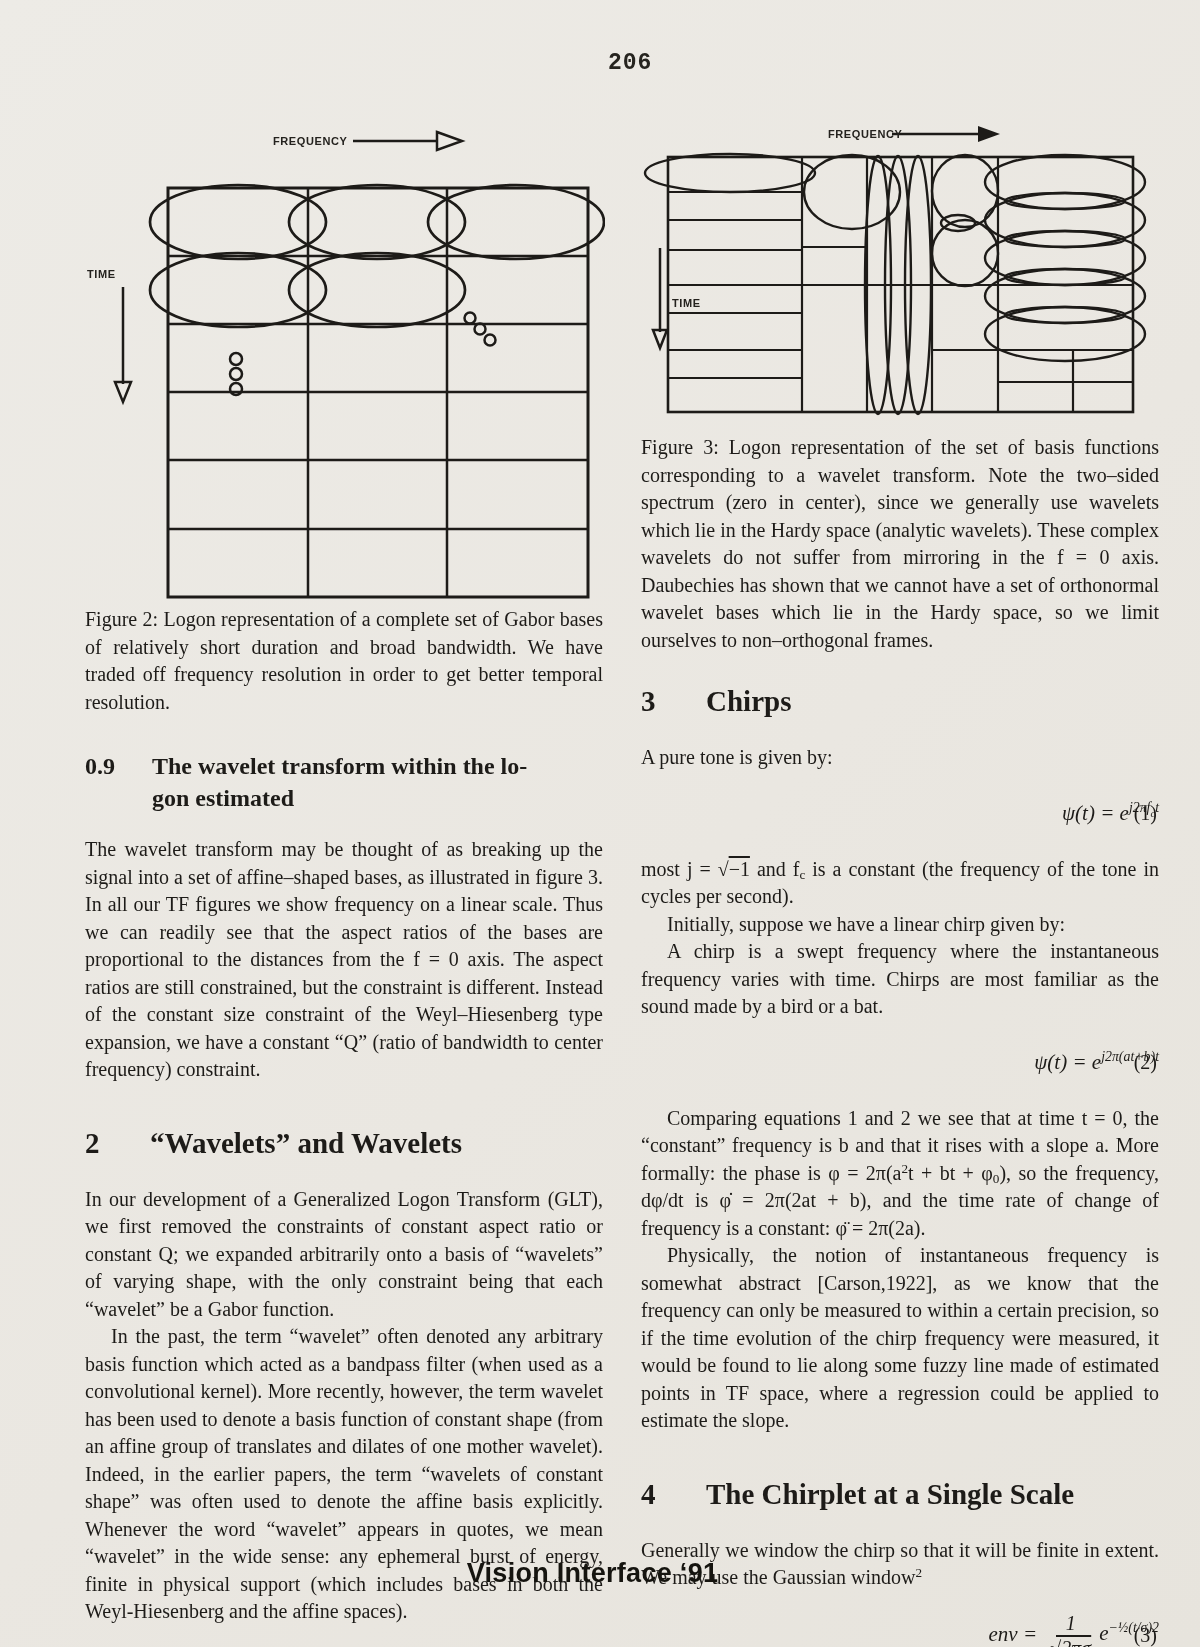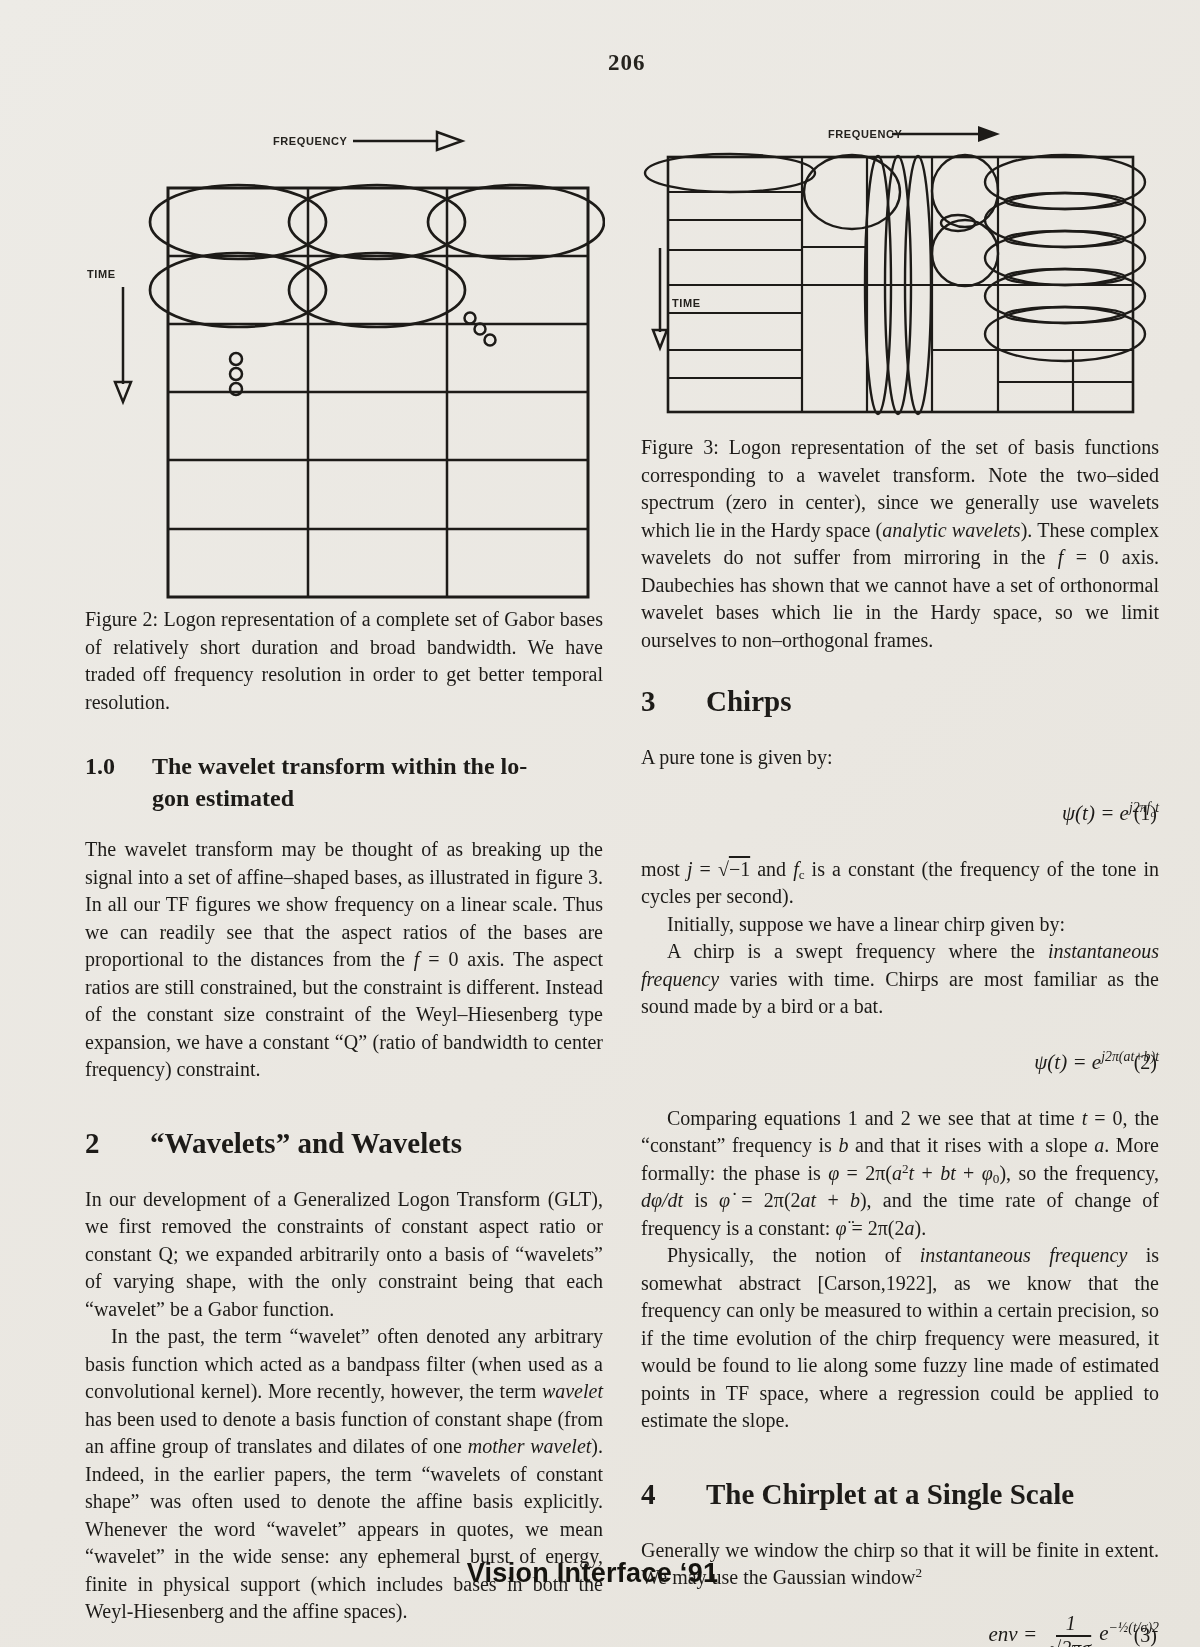--- a/index.html
+++ b/index.html
@@ -7,21 +7,21 @@
     position:relative;
     width:1200px;height:1647px;
     margin:0 auto;
     background:linear-gradient(135deg,#edebe6 0%,#eae7e1 55%,#e7e4dd 100%);
     font-family:"Liberation Serif","DejaVu Serif",serif;
     color:#1d1b18;
     overflow:hidden;
   }
   .pageno{
     position:absolute;left:608px;top:50px;
-    font-family:Liberation Serif, serif;
+    font-family:Liberation Mono, monospace;
     font-weight:600;font-size:23px;letter-spacing:1px;color:#26241f;
   }
   .figsvg{position:absolute;}
   .fig2{left:85px;top:112px;}
   .fig3{left:640px;top:100px;}
   .fig-label{
     font-family:"Liberation Sans","DejaVu Sans",sans-serif;
     font-weight:bold;font-size:11px;letter-spacing:0.6px;fill:#24221e;
   }
   .col{position:absolute;width:518px;font-size:20px;line-height:27.5px;}
@@ -42,21 +42,21 @@
     margin:20px 0;min-height:44px;font-size:21px;
   }
   .eq-num{position:absolute;right:2px;top:50%;transform:translateY(-50%);font-size:20px;}
   .eq-body{font-style:italic;}
   .frac{
     display:inline-flex;flex-direction:column;align-items:center;
     vertical-align:middle;margin:0 6px;font-size:20px;line-height:1.15;
   }
   .fnum{padding:0 10px;border-bottom:2px solid #1d1b18;}
   .fden{padding:0 2px;}
-  .rt-i{font-style:italic;}
+  .rt-i{}
   .rt-u{}
   .rt-ov{text-decoration:overline;}
   .rt-sup{font-size:66%;vertical-align:0.55em;line-height:0;}
   .rt-sub{font-size:66%;vertical-align:-0.25em;line-height:0;}
   .rt-ssub{font-size:50%;vertical-align:0.3em;line-height:0;}
   .footer{
     position:absolute;left:0;right:15px;top:1558px;text-align:center;
     font-family:"Liberation Sans","DejaVu Sans",sans-serif;
     font-weight:bold;font-size:27px;letter-spacing:0.3px;color:#15140f;
   }
@@ -153,21 +153,21 @@
       <polygon points="13,230 20,248 27,230"></polygon>
     </g>
     <text x="188" y="38" class="fig-label">FREQUENCY</text>
     <text x="32" y="207" class="fig-label">TIME</text>
   </svg>
 
   <div class="col leftcol">
     <p class="caption">Figure 2: Logon representation of a complete set of Gabor bases of relatively short duration and broad bandwidth. We have traded off frequency resolution in order to get better temporal resolution.</p>
 
     <div class="h-sub">
-      <span class="h-num">1.0</span>
+      <span class="h-num">0.9</span>
       <span class="h-title">
         <div>The wavelet transform within the lo-</div>
         <div>gon estimated</div>
       </span>
     </div>
     <p class="para"><span>The wavelet transform may be thought of as breaking up the signal into a set of affine–shaped bases, as illustrated in figure 3.  In all our TF figures we show frequency on a linear scale.  Thus we can readily see that the aspect ratios of the bases are proportional to the distances from the </span><span class="rt-i">f</span><span> = 0 axis. The aspect ratios are still constrained, but the constraint is different.  Instead of the constant size constraint of the Weyl–Hiesenberg type expansion, we have a constant “Q” (ratio of bandwidth to center frequency) constraint.</span></p>
 
     <div class="h-sec m-top-lg m-bot-md">
       <span class="h-num">2</span>
       <span class="h-title">“Wavelets” and Wavelets</span>

